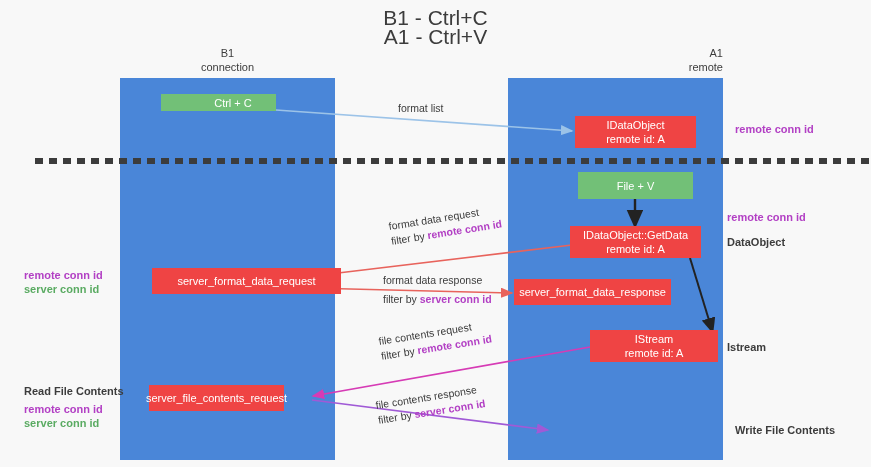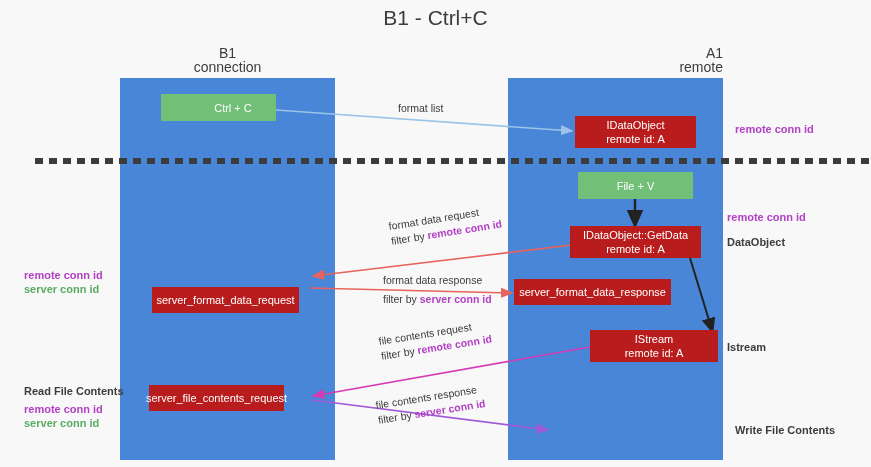--- a/index.html
+++ b/index.html
@@ -28,21 +28,21 @@
     position: absolute;
     left: 0; right: 0; top: 8px;
     text-align: center;
     font-size: 21px;
     color: #3c3c3c;
     line-height: 19px;
   }
   .col-head {
     position: absolute;
     text-align: center;
-    font-size: 14px;
+    font-size: 11px;
     color: #3c3c3c;
     line-height: 14px;
     width: 215px;
   }
   .col-head-b1 { left: 120px; top: 46px; }
   .col-head-a1 { left: 508px; top: 46px; text-align: right; }
 
   .node {
     position: absolute;
     box-sizing: border-box;
@@ -50,21 +50,21 @@
     flex-direction: column;
     align-items: center;
     justify-content: center;
     text-align: center;
     color: #ffffff;
     font-size: 11px;
     line-height: 14px;
     padding: 2px 4px;
   }
   .node.green { background: #72c077; }
-  .node.orange { background: #b91c1c; }
+  .node.orange { background: #ef4444; }
 
   .sidelabel {
     position: absolute;
     font-size: 11px;
     line-height: 15px;
     color: #3c3c3c;
     white-space: nowrap;
     font-weight: bold;
   }
   .sidelabel.purple { color: #b23fc4; font-weight: bold; }
@@ -99,20 +99,21 @@
 </head>
 <body>
 
 <div id="canvas">
 
   <div class="lane lane-b1"></div>
   <div class="lane lane-a1"></div>
 
   <div class="title">
     <div>B1 - Ctrl+C</div>
+    <div>A1 - Ctrl+V</div>
   </div>
 
   <div class="col-head col-head-b1">
     <div>B1</div>
     <div>connection</div>
   </div>
   <div class="col-head col-head-a1">
     <div>A1</div>
     <div>remote</div>
   </div>
@@ -146,39 +147,39 @@
 
     <line x1="690" y1="258" x2="712" y2="330" stroke="#222222" stroke-width="2" marker-end="url(#ah-black)"></line>
 
     <line x1="590" y1="347" x2="313" y2="396" stroke="#d63bb5" stroke-width="1.6" marker-end="url(#ah-magenta)"></line>
 
     <line x1="312" y1="400" x2="548" y2="430" stroke="#a05ad6" stroke-width="1.6" marker-end="url(#ah-violet)"></line>
   </svg>
 
   <div class="dashline"></div>
 
-  <div class="node green" style="left:161px; top:94px; width:115px; height:27px;padding-left:33px;">
+  <div class="node green" style="left:161px; top:94px; width:115px; height:17px;padding-left:33px;">
     <span>Ctrl + C</span>
   </div>
 
   <div class="node orange" style="left:575px; top:116px; width:121px; height:32px;">
     <span>IDataObject</span>
     <span>remote id: A</span>
   </div>
 
   <div class="node green" style="left:578px; top:172px; width:115px; height:27px;">
     <span>File + V</span>
   </div>
 
   <div class="node orange" style="left:570px; top:226px; width:131px; height:32px;">
     <span>IDataObject::GetData</span>
     <span>remote id: A</span>
   </div>
 
-  <div class="node orange" style="left:152px; top:268px; width:147px; height:26px;margin-top:19px;">
+  <div class="node orange" style="left:152px; top:268px; width:189px; height:26px;">
     <span>server_format_data_request</span>
   </div>
 
   <div class="node orange" style="left:514px; top:279px; width:157px; height:26px;">
     <span>server_format_data_response</span>
   </div>
 
   <div class="node orange" style="left:590px; top:330px; width:128px; height:32px;">
     <span>IStream</span>
     <span>remote id: A</span>

